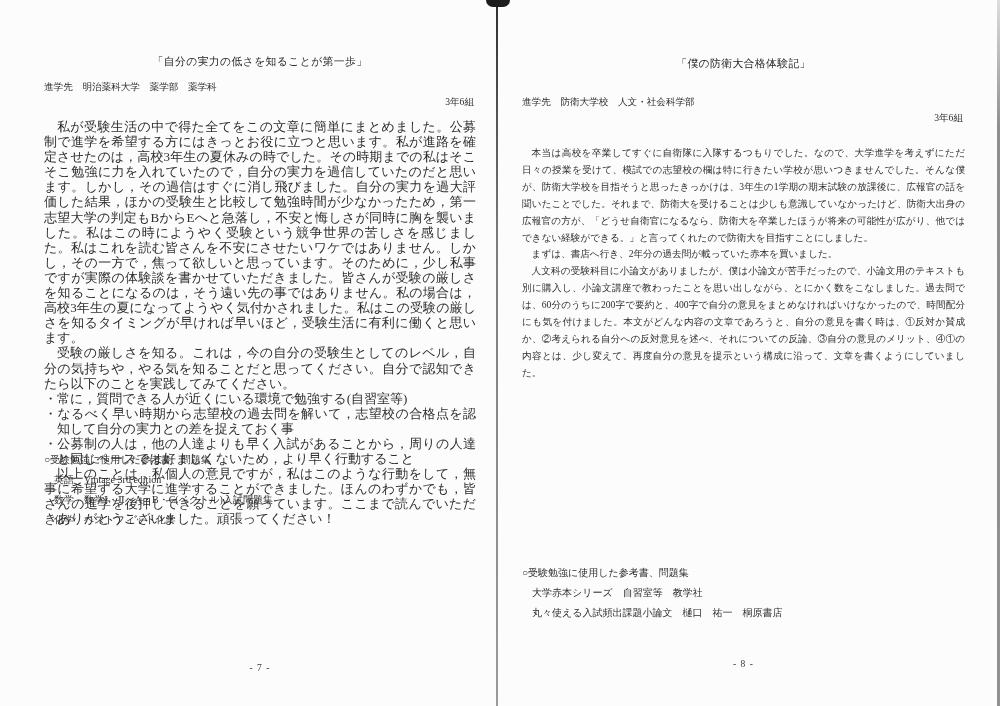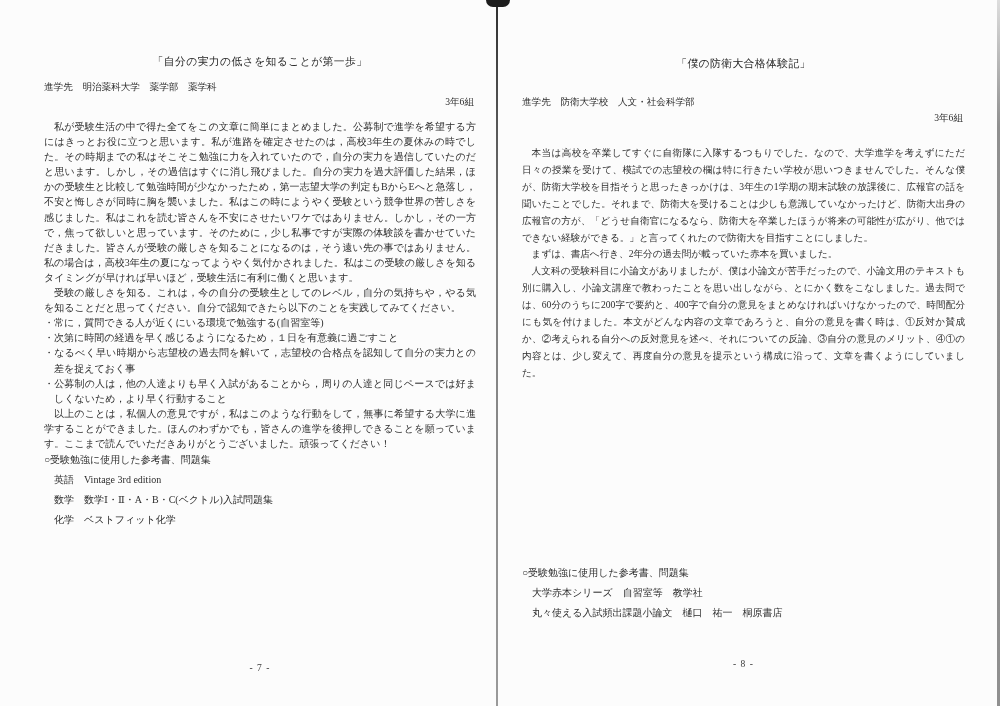--- a/index.html
+++ b/index.html
@@ -23,21 +23,21 @@
     font-size:10.8px;font-weight:normal;color:#262626;letter-spacing:.4px;}
   .page.left .title{top:55px;}
   .page.right .title{top:57px;}
   .dest{position:absolute;left:0;right:0;font-size:9.6px;}
   .page.left .dest{top:81px;}
   .page.right .dest{top:96px;}
   .classline{position:absolute;left:3px;right:2px;font-size:9.6px;text-align:right;}
   .page.left .classline{top:96px;}
   .page.right .classline{top:112px;}
   .body{position:absolute;left:0;right:0;text-align:justify;word-break:normal;}
-  .page.left .body{top:119px;font-size:10px;line-height:15.1px;}
+  .page.left .body{top:119px;font-size:13px;line-height:15.1px;}
   .page.right .body{top:145px;font-size:9.6px;line-height:16.9px;}
   .para{margin:0;text-indent:1em;}
   .bullet{padding-left:1em;text-indent:-1em;}
   .books{position:absolute;left:0;right:16px;font-size:10px;line-height:20px;}
   .page.left .books{top:450px;}
   .page.right .books{top:563px;}
   .book-line{padding-left:1em;}
   .pageno{position:absolute;left:0;right:0;text-align:center;font-size:9.5px;
     letter-spacing:1px;color:#3a3a3a;}
   .page.left .pageno{top:663px;}
@@ -54,21 +54,20 @@
 
   <section class="page left">
     <h1 class="title">「自分の実力の低さを知ることが第一歩」</h1>
     <div class="dest">進学先　明治薬科大学　薬学部　薬学科</div>
     <div class="classline">3年6組</div>
 
     <div class="body">
       <p class="para">私が受験生活の中で得た全てをこの文章に簡単にまとめました。公募制で進学を希望する方にはきっとお役に立つと思います。私が進路を確定させたのは，高校3年生の夏休みの時でした。その時期までの私はそこそこ勉強に力を入れていたので，自分の実力を過信していたのだと思います。しかし，その過信はすぐに消し飛びました。自分の実力を過大評価した結果，ほかの受験生と比較して勉強時間が少なかったため，第一志望大学の判定もBからEへと急落し，不安と悔しさが同時に胸を襲いました。私はこの時にようやく受験という競争世界の苦しさを感じました。私はこれを読む皆さんを不安にさせたいワケではありません。しかし，その一方で，焦って欲しいと思っています。そのために，少し私事ですが実際の体験談を書かせていただきました。皆さんが受験の厳しさを知ることになるのは，そう遠い先の事ではありません。私の場合は，高校3年生の夏になってようやく気付かされました。私はこの受験の厳しさを知るタイミングが早ければ早いほど，受験生活に有利に働くと思います。</p>
       <p class="para">受験の厳しさを知る。これは，今の自分の受験生としてのレベル，自分の気持ちや，やる気を知ることだと思ってください。自分で認知できたら以下のことを実践してみてください。</p>
       <div class="bullet">・常に，質問できる人が近くにいる環境で勉強する(自習室等)</div>
-      <div class="bullet">・次第に時間の経過を早く感じるようになるため，１日を有意義に過ごすこと</div>
       <div class="bullet">・なるべく早い時期から志望校の過去問を解いて，志望校の合格点を認知して自分の実力との差を捉えておく事</div>
       <div class="bullet">・公募制の人は，他の人達よりも早く入試があることから，周りの人達と同じペースでは好ましくないため，より早く行動すること</div>
       <p class="para">以上のことは，私個人の意見ですが，私はこのような行動をして，無事に希望する大学に進学することができました。ほんのわずかでも，皆さんの進学を後押しできることを願っています。ここまで読んでいただきありがとうございました。頑張ってください！</p>
     </div>
 
     <div class="books">
       <div>○受験勉強に使用した参考書、問題集</div>
       <div class="book-line">英語　Vintage 3rd edition</div>
       <div class="book-line">数学　数学Ⅰ・Ⅱ・A・B・C(ベクトル)入試問題集</div>
       <div class="book-line">化学　ベストフィット化学</div>

